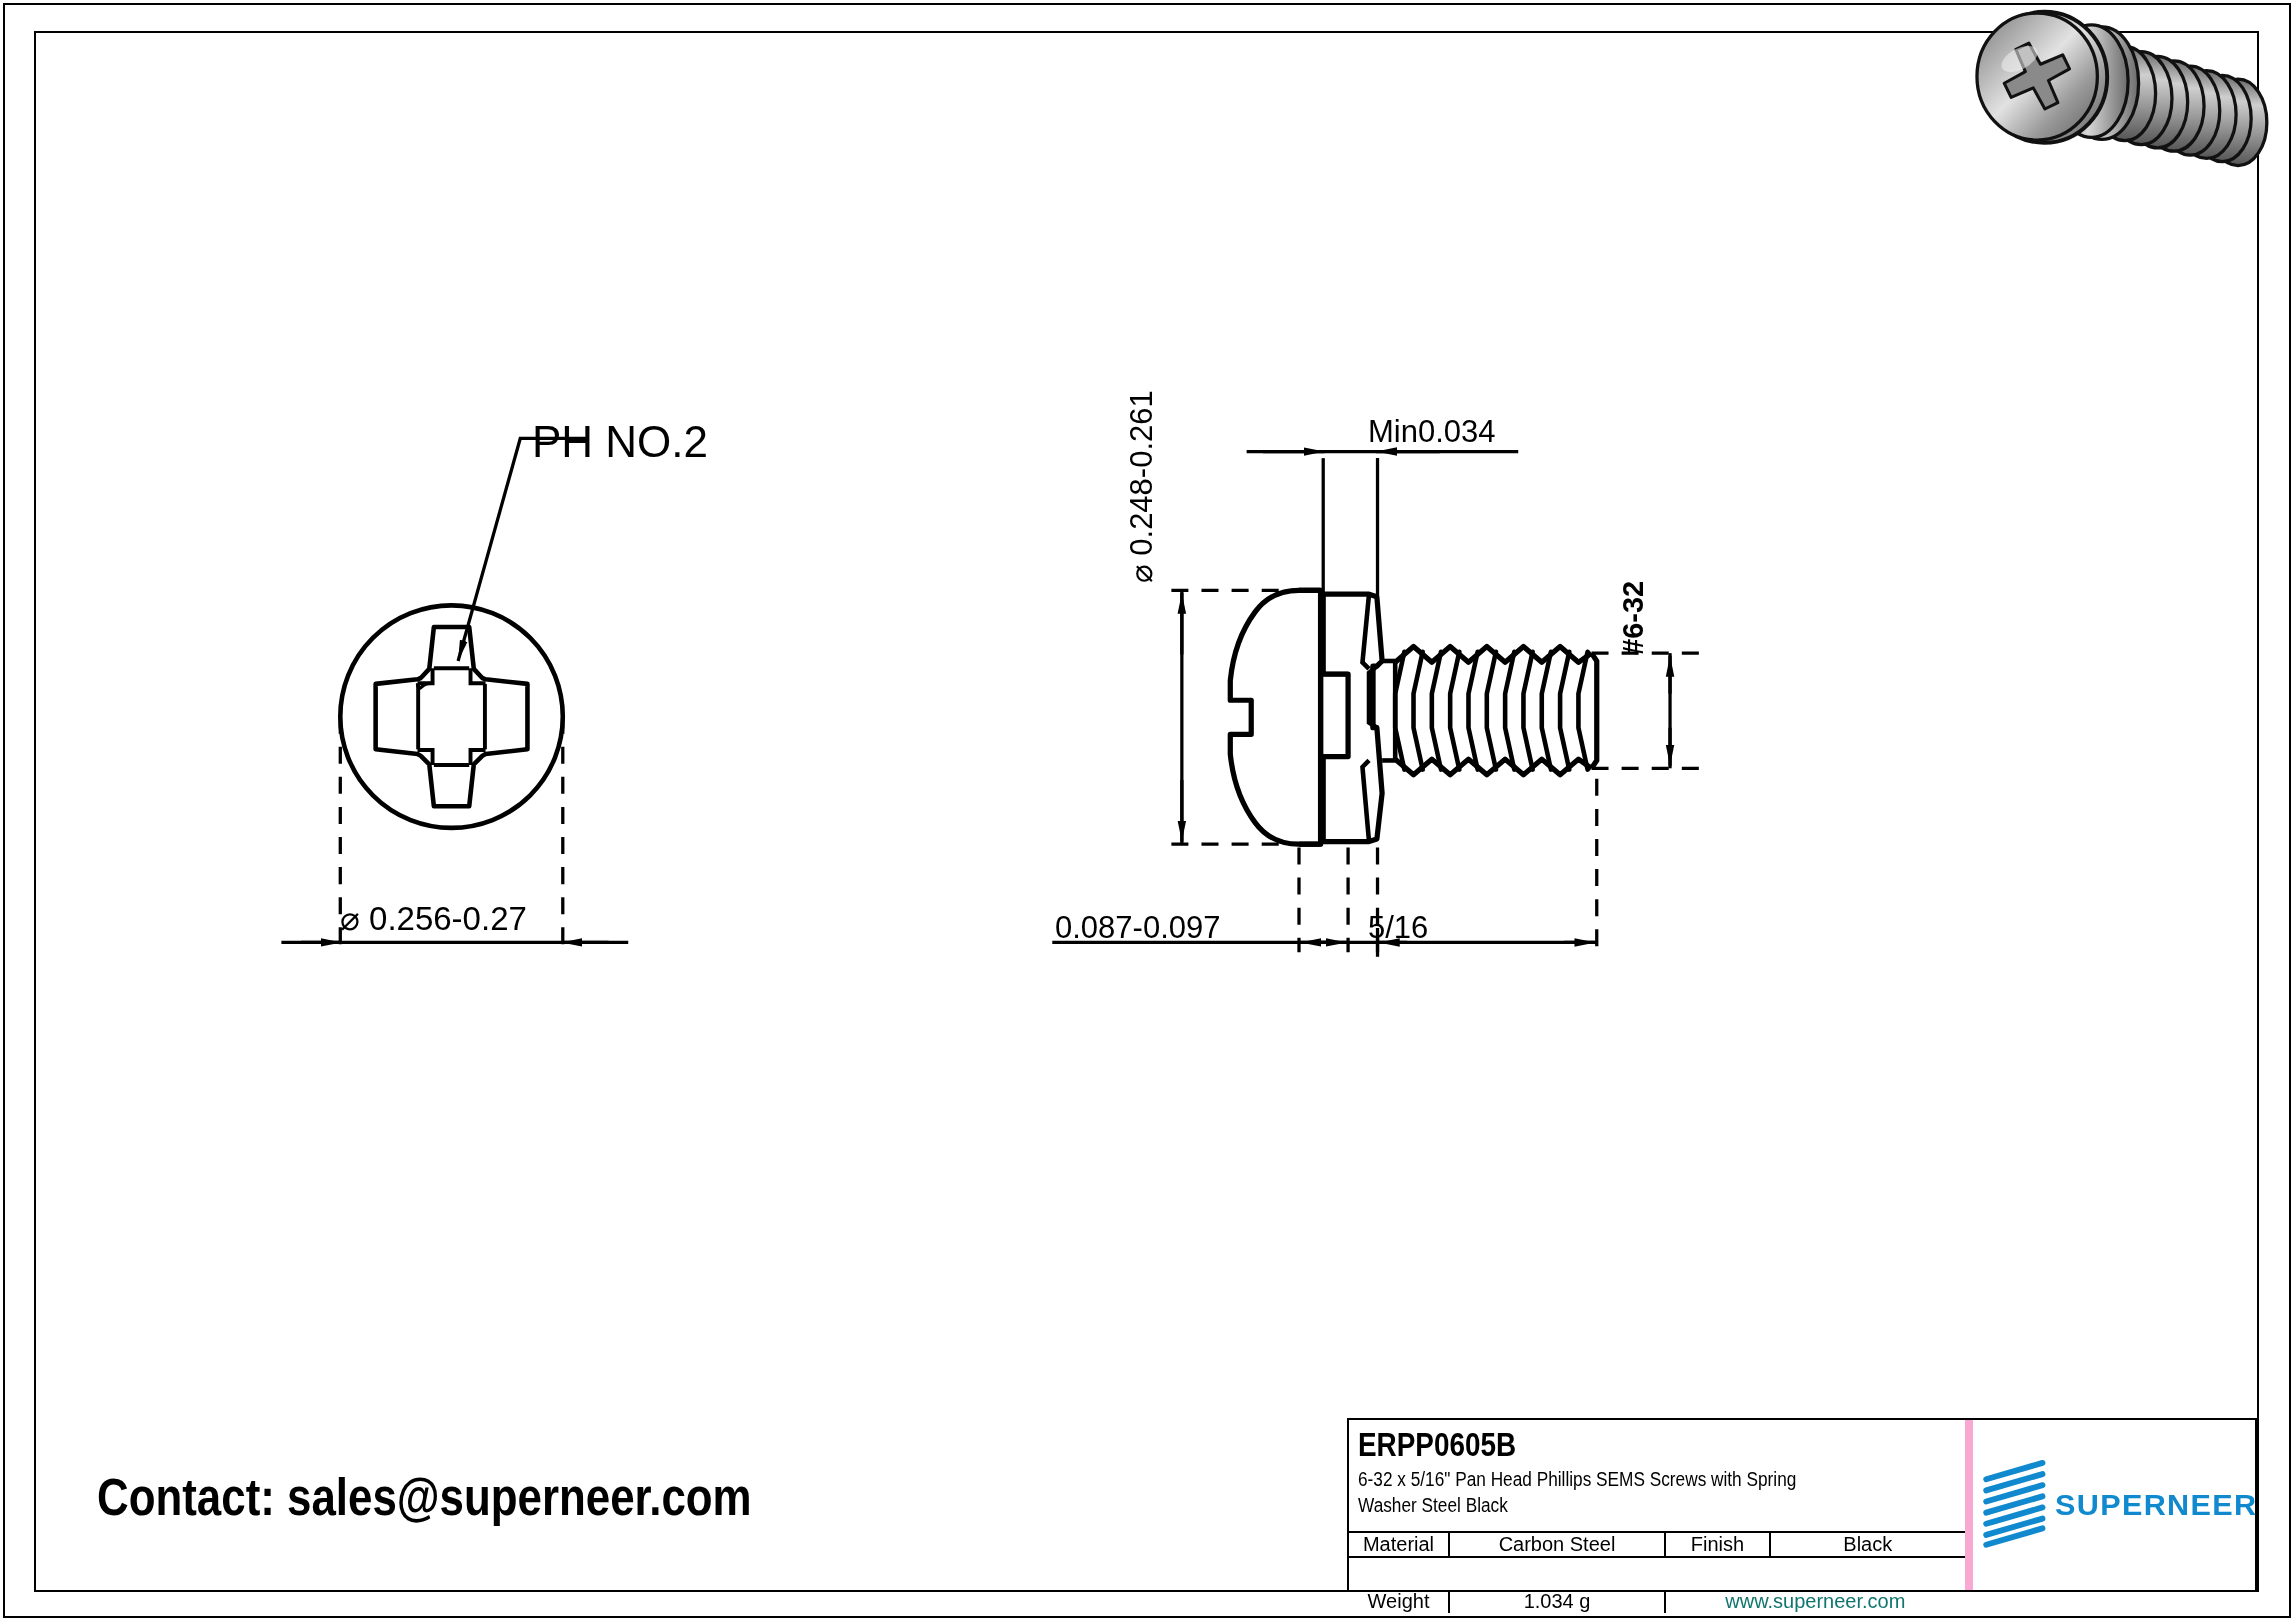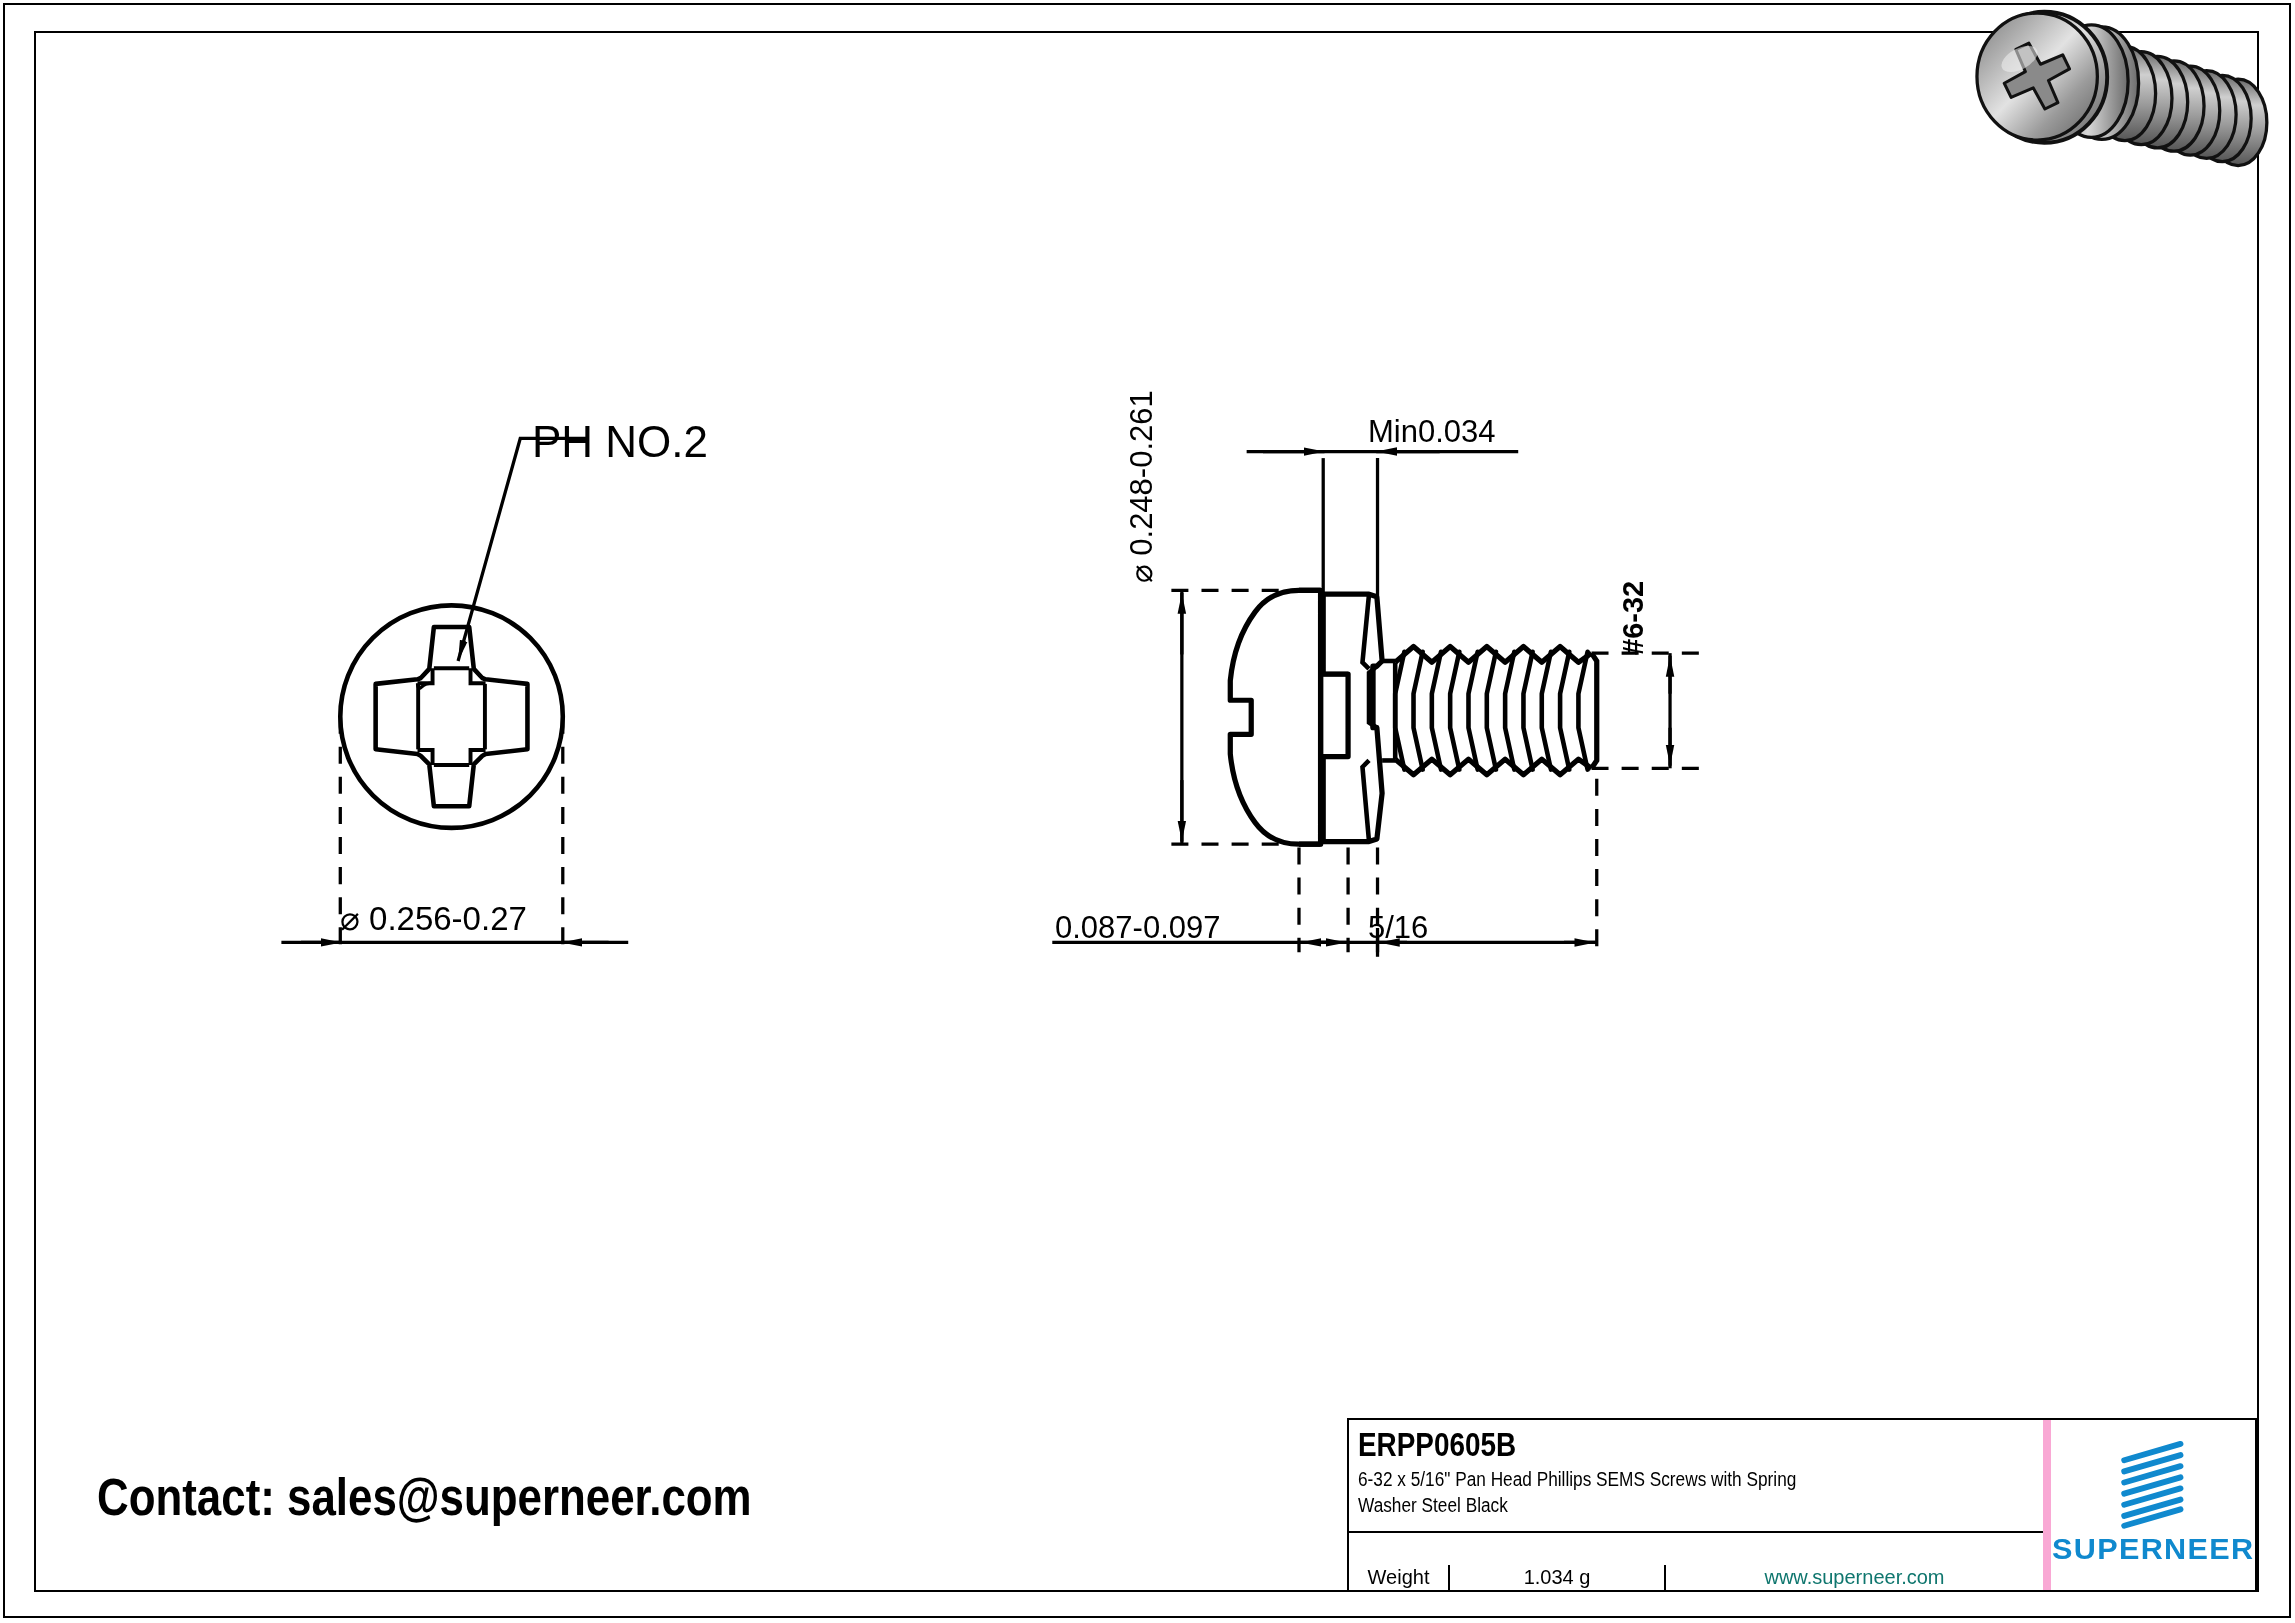--- a/index.html
+++ b/index.html
@@ -131,21 +131,20 @@
   .tb-cell.nb { border-right: none; }
   .c-label { flex: 0 0 101px; }
   .c-value { flex: 0 0 216px; }
   .c-label2 { flex: 0 0 105px; }
   .c-value2 { flex: 1 1 auto; }
   .c-web { flex: 1 1 auto; color: #0f766e; }
 
   #tb-logo {
     flex: 1 1 auto;
     display: flex;
-    flex-direction: column;
     align-items: center;
     justify-content: center;
     padding-bottom: 4px;
   }
   #logo-mark { width: 84px; height: 89px; }
   #logo-word {
     font-size: 30px;
     font-weight: bold;
     color: #1089CE;
     letter-spacing: 1.3px;
@@ -405,20 +404,26 @@
   <div id="title-block">
 
     <div id="tb-left">
 
       <div id="tb-desc">
         <div id="tb-partno">ERPP0605B</div>
         <div id="tb-descline">6-32 x 5/16" Pan Head Phillips SEMS Screws with Spring</div>
         <div id="tb-descline" style="margin-top:0">Washer Steel Black</div>
       </div>
 
+      <div class="tb-row">
+        <div class="tb-cell c-label">Material</div>
+        <div class="tb-cell c-value">Carbon Steel</div>
+        <div class="tb-cell c-label2">Finish</div>
+        <div class="tb-cell c-value2 nb">Black</div>
+      </div>
 
       <div class="tb-row last">
         <div class="tb-cell c-label">Weight</div>
         <div class="tb-cell c-value">1.034 g</div>
         <div class="tb-cell c-web nb">www.superneer.com</div>
       </div>
     </div>
 
     <div id="tb-logo">
       <svg id="logo-mark" viewBox="0 0 128 136" xmlns="http://www.w3.org/2000/svg">

